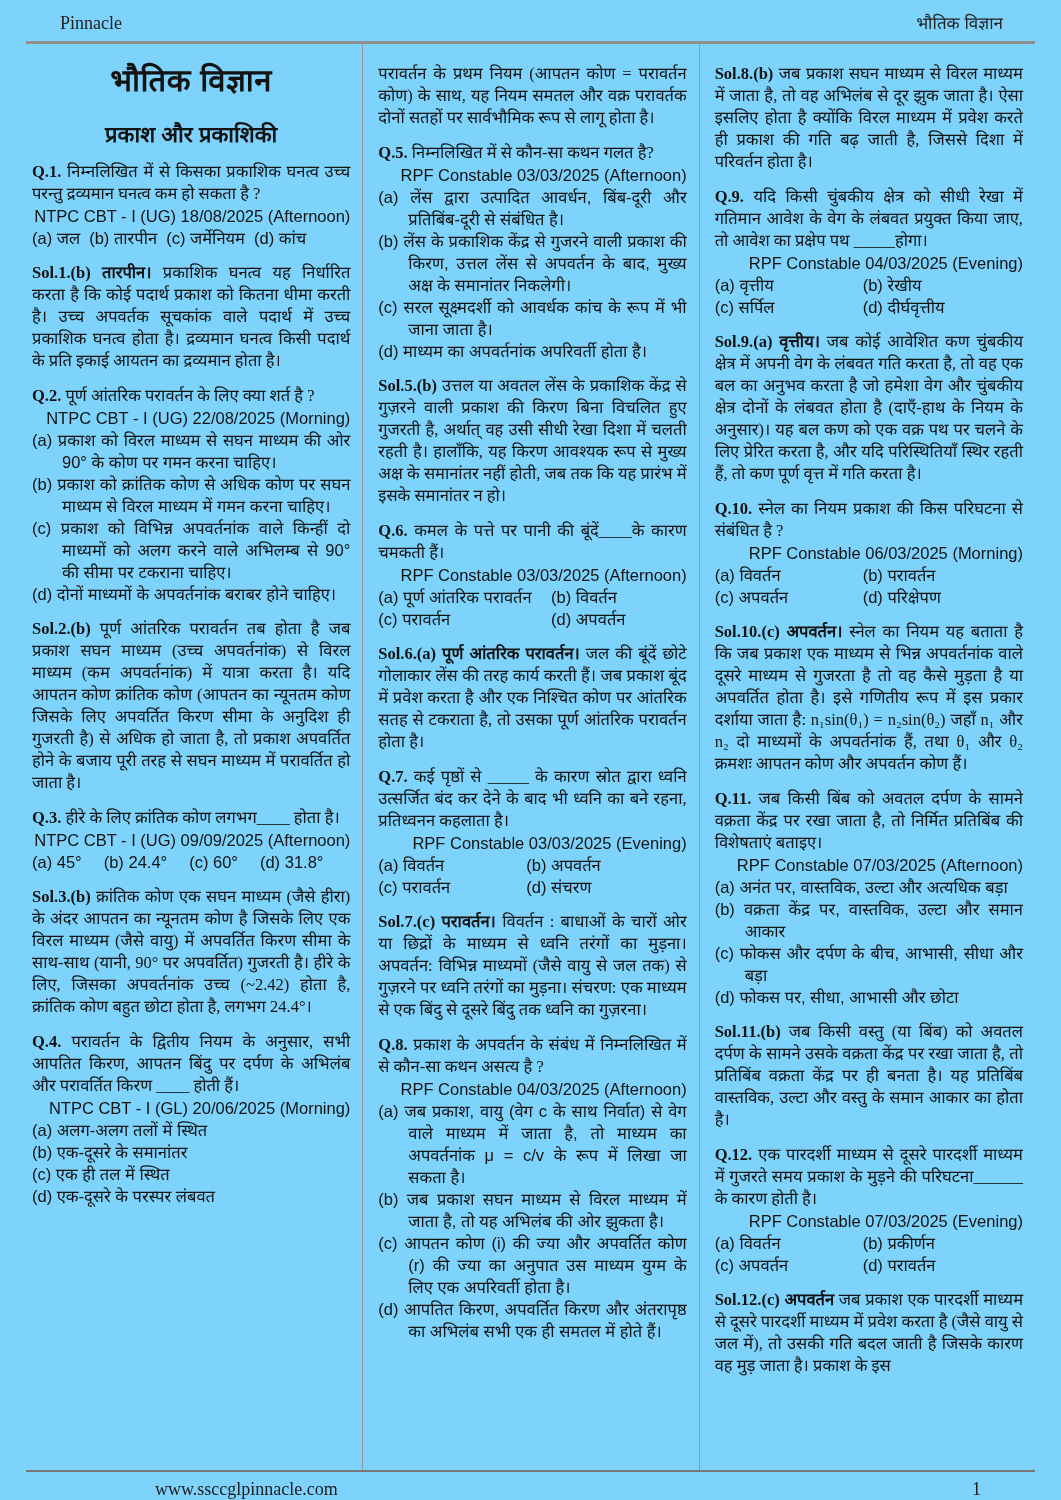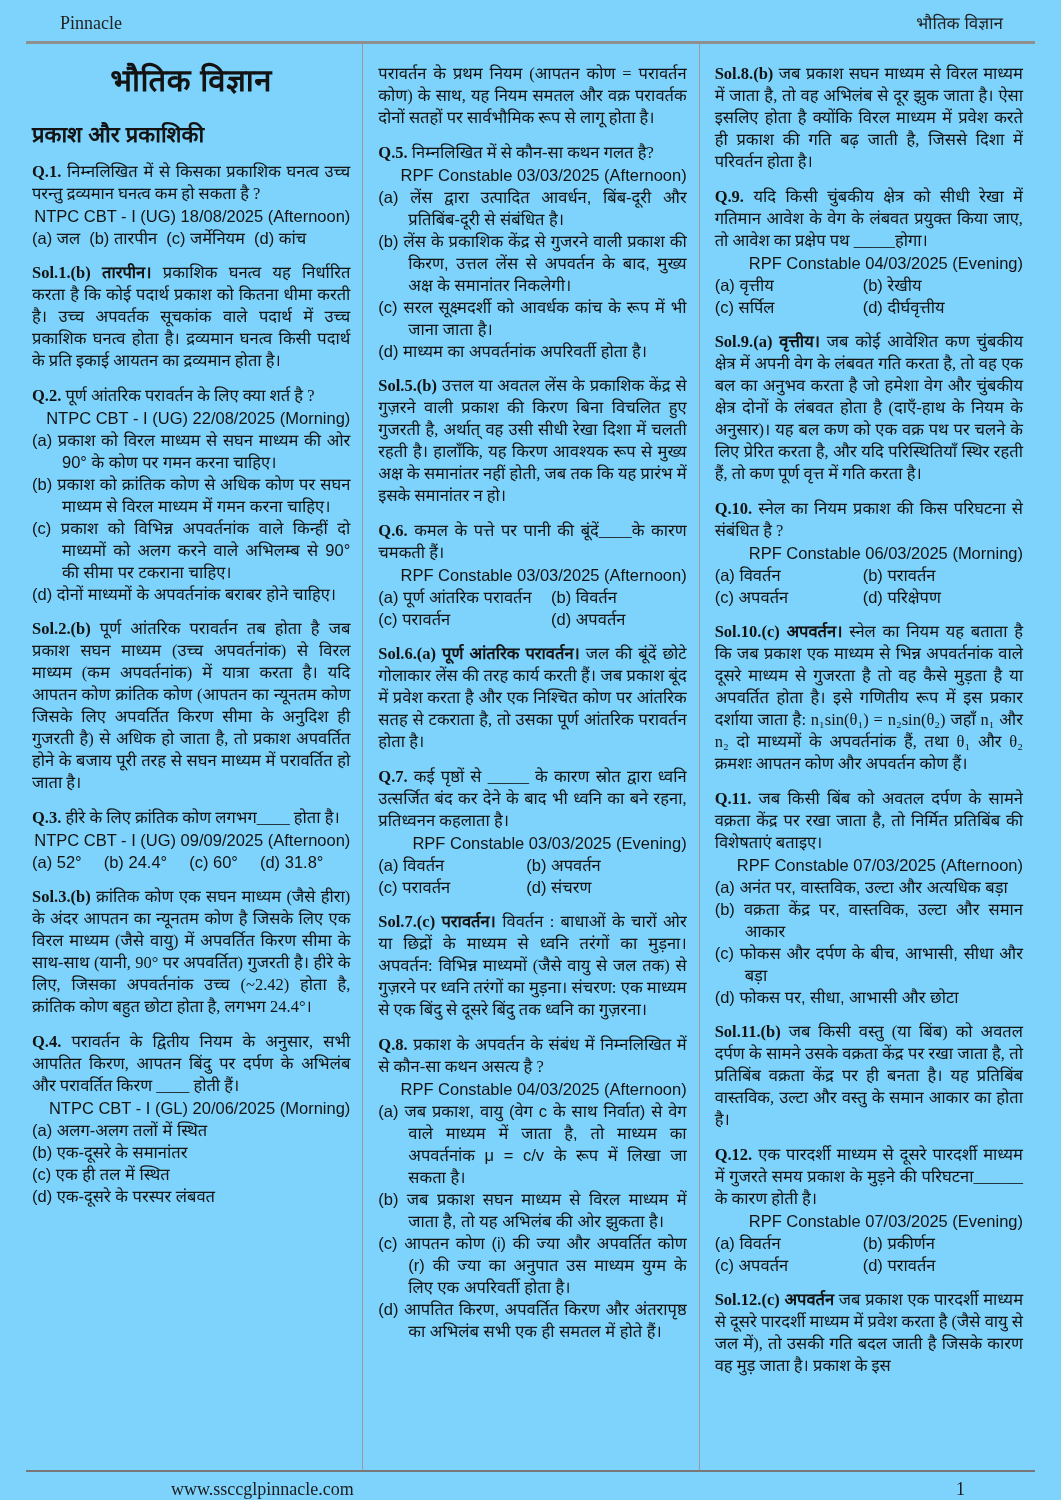--- a/index.html
+++ b/index.html
@@ -14,33 +14,33 @@
     padding:11px 58px 7px 60px;
     font-family:"Liberation Serif", serif; font-size:18px; color:#222;
   }
   .header-right { font-family:"Liberation Sans", sans-serif; font-size:17px; }
   .top-rule { border-top:3px solid #8f8f8f; margin:0 26px; }
   .bottom-rule { border-top:2px solid #777; margin:0 26px; }
   .content { flex:1; display:flex; padding:0 26px; overflow:hidden; }
   .column { width:33.333%; padding:6px 12px 0 6px; overflow:hidden; }
   .column + .column { border-left:1px solid #9a9a9a; padding-left:15px; }
   .col-title { text-align:center; font-weight:bold; font-size:31px; margin:8px 0 0; letter-spacing:0.5px; }
-  .col-subtitle { text-align:left; font-weight:bold; font-size:22px; margin:18px 0 6px; }
+  .col-subtitle { text-align:center; font-weight:bold; font-size:22px; margin:18px 0 6px; }
   .block { margin-top:13px; }
   .qtext, .stext, .exam, .option { font-size:16.5px; line-height:22px; }
   .qtext, .stext { text-align:justify;font-family:Liberation Serif, serif; }
   .exam { text-align:right; }
   .options.list .option { padding-left:30px; text-indent:-30px; text-align:justify; }
   .options.cols { display:grid; grid-template-columns:48% 52%; }
   .options.cols.wide-first { grid-template-columns:56% 44%; }
   .options.inline .option { display:inline; margin-right:9px; }
   .options.inline.wide .option { margin-right:22px; }
   b { font-weight:bold; }
   .footer {
-    display:flex; align-items:baseline; padding:7px 36px 0;
+    display:flex; align-items:baseline; padding:7px 20px 0;
     font-family:"Liberation Serif", serif; font-size:18px; color:#1c1c1c;
   }
   .site { margin-left:135px; }
   .app { margin-left:auto; }
   .pagenum { margin-left:auto; margin-right:60px; }
 </style>
 </head>
 <body>
 
 <div class="page">
@@ -70,21 +70,21 @@
             <div class="option">(c) प्रकाश को विभिन्न अपवर्तनांक वाले किन्हीं दो माध्यमों को अलग करने वाले अभिलम्ब से 90° की सीमा पर टकराना चाहिए।</div>
             <div class="option">(d) दोनों माध्यमों के अपवर्तनांक बराबर होने चाहिए।</div>
           </div>
         </div>
         <div class="block solution">
           <div class="stext"><b>Sol.2.(b) </b>पूर्ण आंतरिक परावर्तन तब होता है जब प्रकाश सघन माध्यम (उच्च अपवर्तनांक) से विरल माध्यम (कम अपवर्तनांक) में यात्रा करता है। यदि आपतन कोण क्रांतिक कोण (आपतन का न्यूनतम कोण जिसके लिए अपवर्तित किरण सीमा के अनुदिश ही गुजरती है) से अधिक हो जाता है, तो प्रकाश अपवर्तित होने के बजाय पूरी तरह से सघन माध्यम में परावर्तित हो जाता है।</div>
         </div>
         <div class="block question">
           <div class="qtext"><b>Q.3. </b>हीरे के लिए क्रांतिक कोण लगभग____ होता है।</div>
           <div class="exam">NTPC CBT - I (UG) 09/09/2025 (Afternoon)</div>
-          <div class="options inline wide"><span class="option">(a) 52°</span><span class="option">(b) 24.4°</span><span class="option">(c) 60°</span><span class="option">(d) 31.8°</span></div>
+          <div class="options inline wide"><span class="option">(a) 45°</span><span class="option">(b) 24.4°</span><span class="option">(c) 60°</span><span class="option">(d) 31.8°</span></div>
         </div>
         <div class="block solution">
           <div class="stext"><b>Sol.3.(b) </b>क्रांतिक कोण एक सघन माध्यम (जैसे हीरा) के अंदर आपतन का न्यूनतम कोण है जिसके लिए एक विरल माध्यम (जैसे वायु) में अपवर्तित किरण सीमा के साथ-साथ (यानी, 90° पर अपवर्तित) गुजरती है। हीरे के लिए, जिसका अपवर्तनांक उच्च (~2.42) होता है, क्रांतिक कोण बहुत छोटा होता है, लगभग 24.4°।</div>
         </div>
         <div class="block question">
           <div class="qtext"><b>Q.4. </b>परावर्तन के द्वितीय नियम के अनुसार, सभी आपतित किरण, आपतन बिंदु पर दर्पण के अभिलंब और परावर्तित किरण ____ होती हैं।</div>
           <div class="exam">NTPC CBT - I (GL) 20/06/2025 (Morning)</div>
           <div class="options list">
             <div class="option">(a) अलग-अलग तलों में स्थित</div>
             <div class="option">(b) एक-दूसरे के समानांतर</div>

